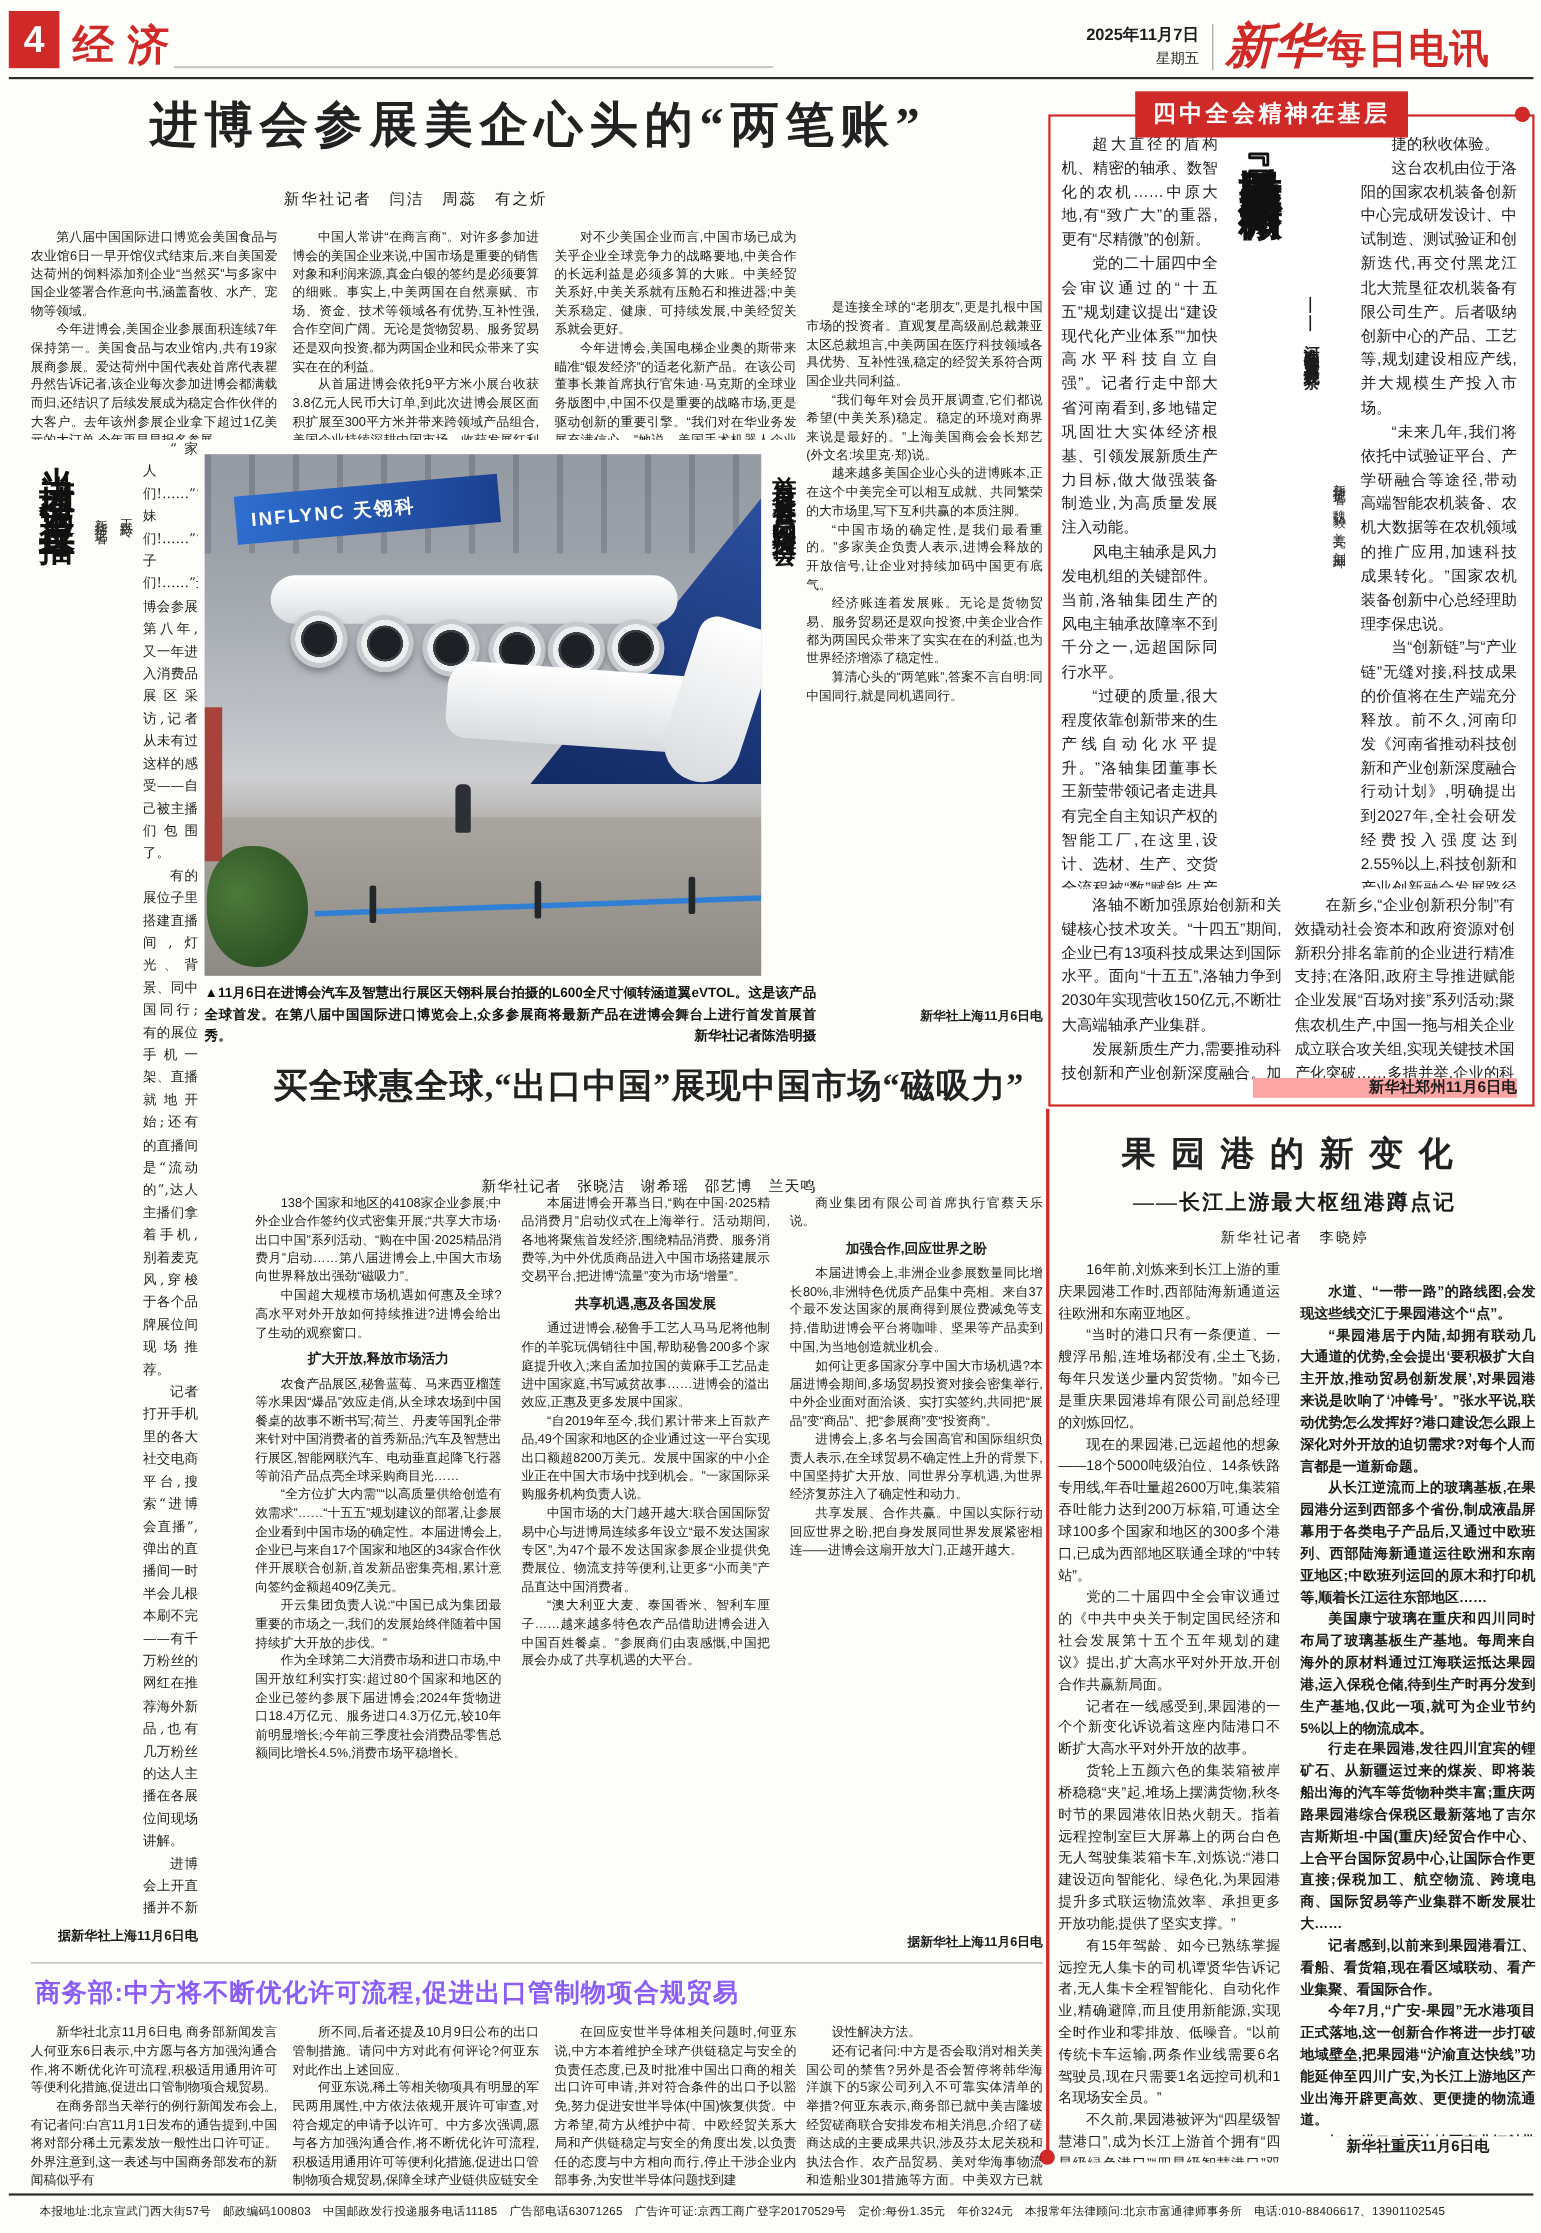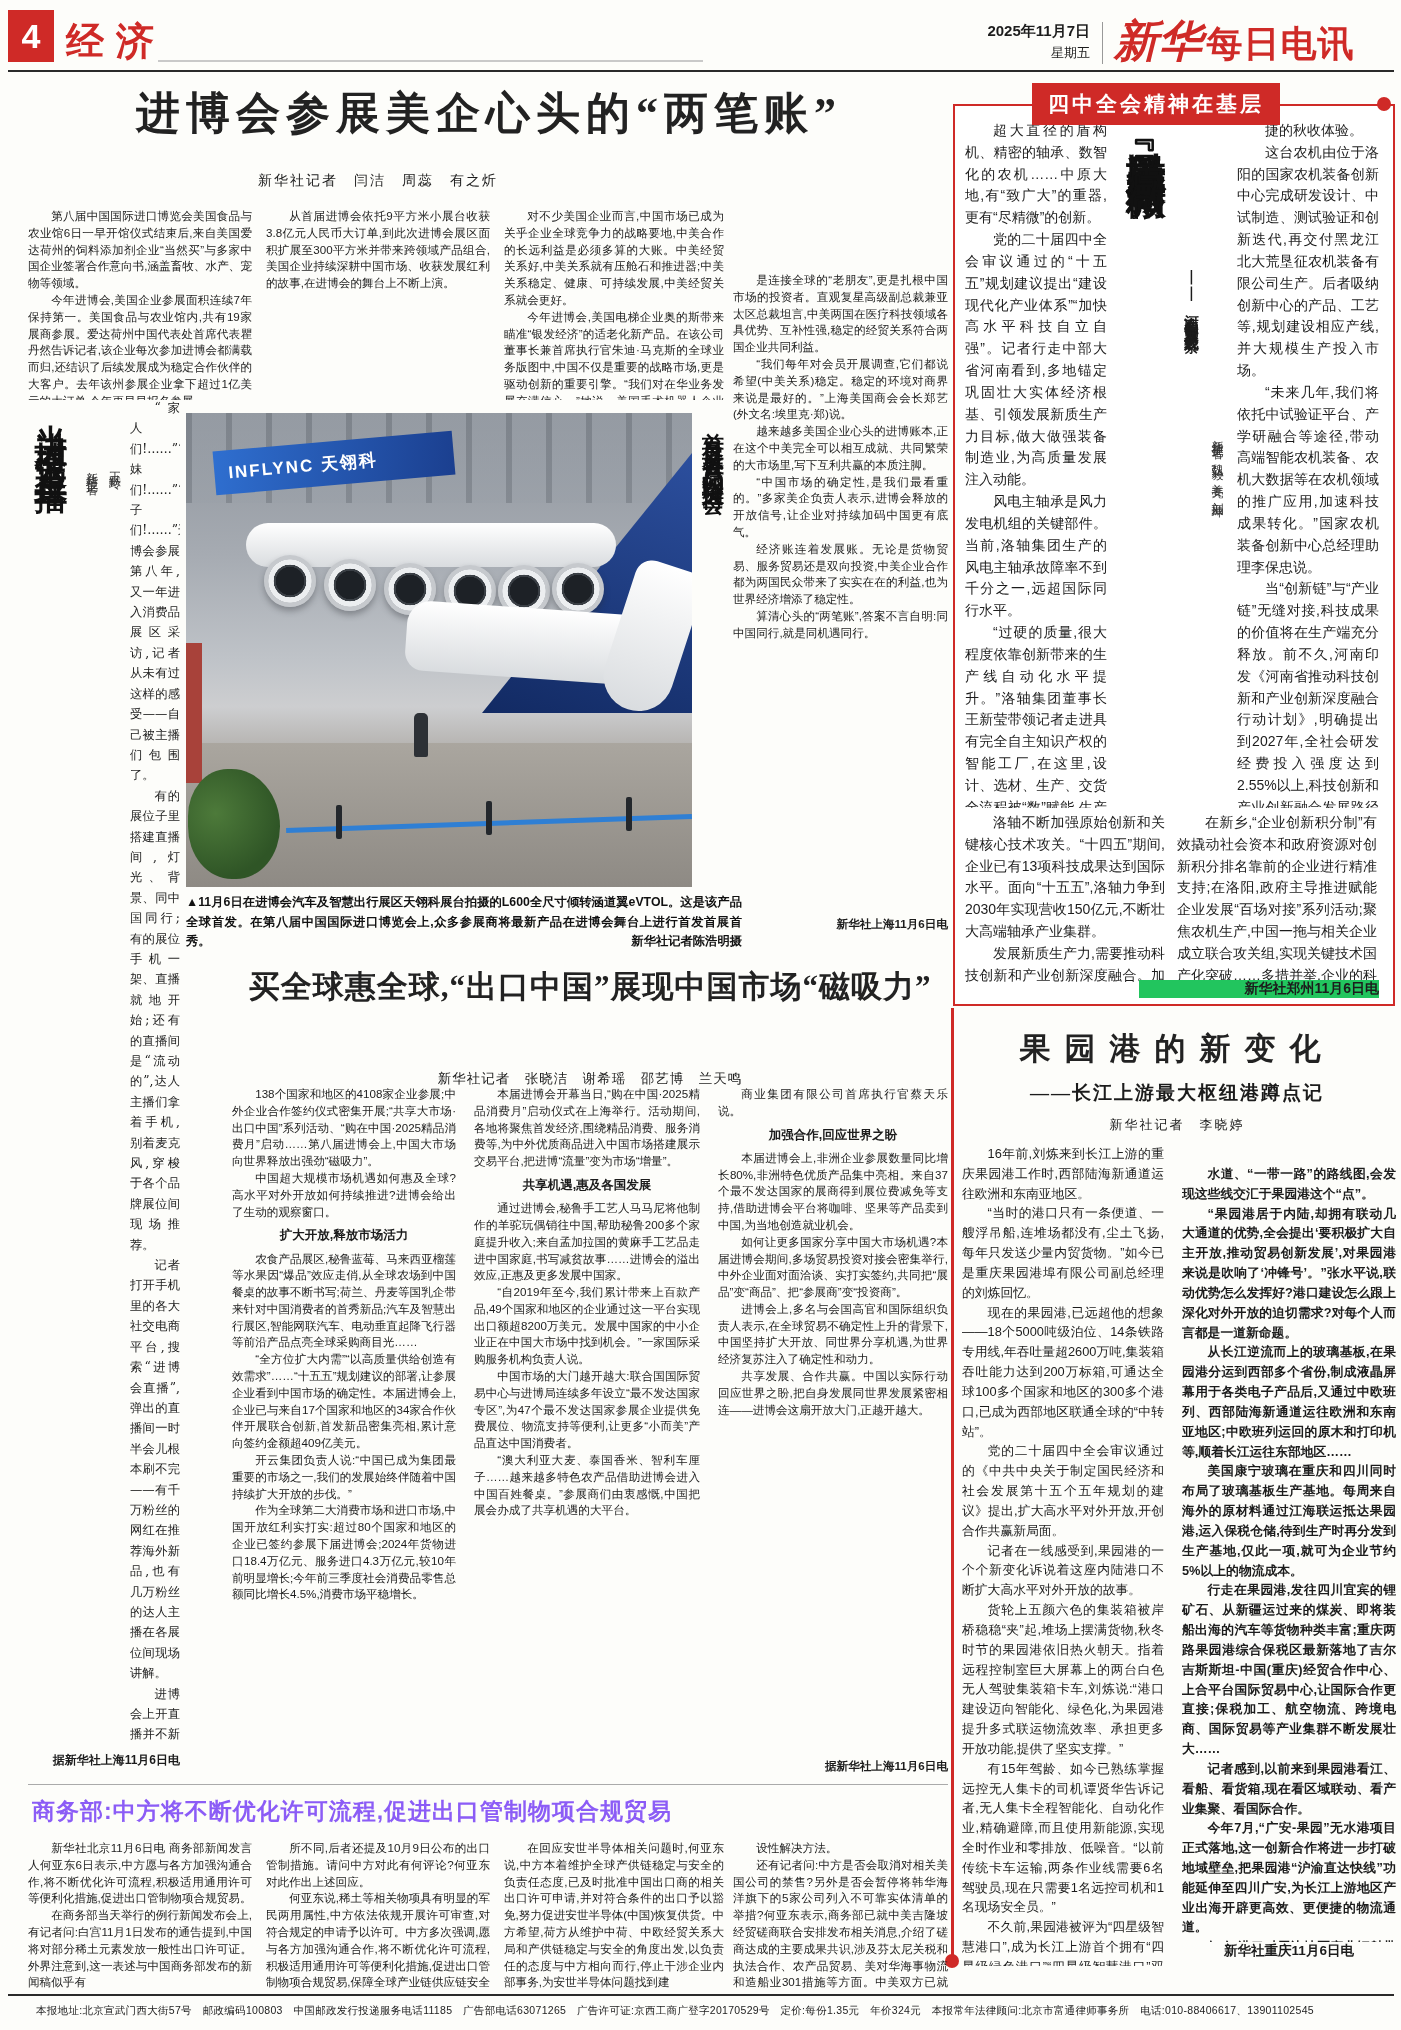--- a/index.html
+++ b/index.html
@@ -53,20 +53,21 @@
   </div>
   <div class="abs rule" style="left:8px;top:70px;width:1386px;height:2px;"></div>
 
   <div class="abs serif" style="left:30px;top:84px;width:918px;height:62px;font-size:44px;font-weight:900;letter-spacing:6px;text-align:center;color:#222;">进博会参展美企心头的“两笔账”</div>
   <div class="abs serif" style="left:28px;top:172px;width:700px;font-size:14px;text-align:center;letter-spacing:2px;">新华社记者　闫洁　周蕊　有之炘</div>
   <div class="abs col body-s" style="left:28px;top:208px;width:224px;height:192px;">
       <p>第八届中国国际进口博览会美国食品与农业馆6日一早开馆仪式结束后,来自美国爱达荷州的饲料添加剂企业“当然买”与多家中国企业签署合作意向书,涵盖畜牧、水产、宠物等领域。</p>
       <p>今年进博会,美国企业参展面积连续7年保持第一。美国食品与农业馆内,共有19家展商参展。爱达荷州中国代表处首席代表瞿丹然告诉记者,该企业每次参加进博会都满载而归,还结识了后续发展成为稳定合作伙伴的大客户。去年该州参展企业拿下超过1亿美元的大订单,今年更早早报名参展。</p>
     </div>
   <div class="abs col body-s" style="left:266px;top:208px;width:224px;height:192px;">
+      <p>中国人常讲“在商言商”。对许多参加进博会的美国企业来说,中国市场是重要的销售对象和利润来源,真金白银的签约是必须要算的细账。事实上,中美两国在自然禀赋、市场、资金、技术等领域各有优势,互补性强,合作空间广阔。无论是货物贸易、服务贸易还是双向投资,都为两国企业和民众带来了实实在在的利益。</p>
       <p>从首届进博会依托9平方米小展台收获3.8亿元人民币大订单,到此次进博会展区面积扩展至300平方米并带来跨领域产品组合,美国企业持续深耕中国市场、收获发展红利的故事,在进博会的舞台上不断上演。</p>
     </div>
   <div class="abs col body-s" style="left:504px;top:208px;width:220px;height:192px;">
       <p>对不少美国企业而言,中国市场已成为关乎企业全球竞争力的战略要地,中美合作的长远利益是必须多算的大账。中美经贸关系好,中美关系就有压舱石和推进器;中美关系稳定、健康、可持续发展,中美经贸关系就会更好。</p>
       <p>今年进博会,美国电梯企业奥的斯带来瞄准“银发经济”的适老化新产品。在该公司董事长兼首席执行官朱迪·马克斯的全球业务版图中,中国不仅是重要的战略市场,更是驱动创新的重要引擎。“我们对在华业务发展充满信心。”她说。美国手术机器人企业直觉医疗不仅</p>
     </div>
   <div class="abs col body-s" style="left:733px;top:272px;width:215px;height:640px;">
       <p>是连接全球的“老朋友”,更是扎根中国市场的投资者。直观复星高级副总裁兼亚太区总裁坦言,中美两国在医疗科技领域各具优势、互补性强,稳定的经贸关系符合两国企业共同利益。</p>
       <p>“我们每年对会员开展调查,它们都说希望(中美关系)稳定。稳定的环境对商界来说是最好的。”上海美国商会会长郑艺(外文名:埃里克·郑)说。</p>
       <p>越来越多美国企业心头的进博账本,正在这个中美完全可以相互成就、共同繁荣的大市场里,写下互利共赢的本质注脚。</p>
@@ -186,21 +187,21 @@
     </div>
     <div style="display:flex;gap:12px;height:172px;overflow:hidden;margin-top:4px;">
       <div class="col body-l" style="width:200px;">
           <p>洛轴不断加强原始创新和关键核心技术攻关。“十四五”期间,企业已有13项科技成果达到国际水平。面向“十五五”,洛轴力争到2030年实现营收150亿元,不断壮大高端轴承产业集群。</p>
           <p>发展新质生产力,需要推动科技创新和产业创新深度融合。加快重大科技成果高效转化应用,是装备制造业“加速冲刺”的重要条件。</p>
         </div>
       <div class="col body-l" style="width:200px;">
           <p>在新乡,“企业创新积分制”有效撬动社会资本和政府资源对创新积分排名靠前的企业进行精准支持;在洛阳,政府主导推进赋能企业发展“百场对接”系列活动;聚焦农机生产,中国一拖与相关企业成立联合攻关组,实现关键技术国产化突破……多措并举,企业的科技创新主体地位正在持续强化。</p>
         </div>
     </div>
-    <div class="abs signoff" style="right:14px;bottom:6px;width:240px;font-size:14px;background:#22c55e;">新华社郑州11月6日电</div>
+    <div class="abs signoff" style="right:14px;bottom:6px;width:240px;font-size:14px;background:#fca5a5;">新华社郑州11月6日电</div>
   </div>
   <div class="abs" style="left:1032px;top:83px;width:248px;height:42px;background:#cf2a27;color:#fff;font-size:21px;font-weight:900;text-align:center;line-height:42px;letter-spacing:3px;">四中全会精神在基层</div>
   <div class="abs dot" style="left:1377px;top:97px;"></div>
 
   <div class="abs" style="left:951px;top:1008px;width:3px;height:958px;background:#cf2a27;"></div>
   <div class="abs dot" style="left:945px;top:1954px;"></div>
   <div class="abs serif" style="left:958px;top:1028px;width:438px;font-size:31px;font-weight:900;text-align:center;letter-spacing:14px;color:#222;">果园港的新变化</div>
   <div class="abs serif" style="left:958px;top:1080px;width:438px;font-size:19px;font-weight:800;text-align:center;letter-spacing:2px;">——长江上游最大枢纽港蹲点记</div>
   <div class="abs serif" style="left:958px;top:1116px;width:438px;font-size:13px;text-align:center;letter-spacing:2px;">新华社记者　李晓婷</div>
   <div class="abs col body-m" style="left:962px;top:1144px;width:202px;height:822px;">

